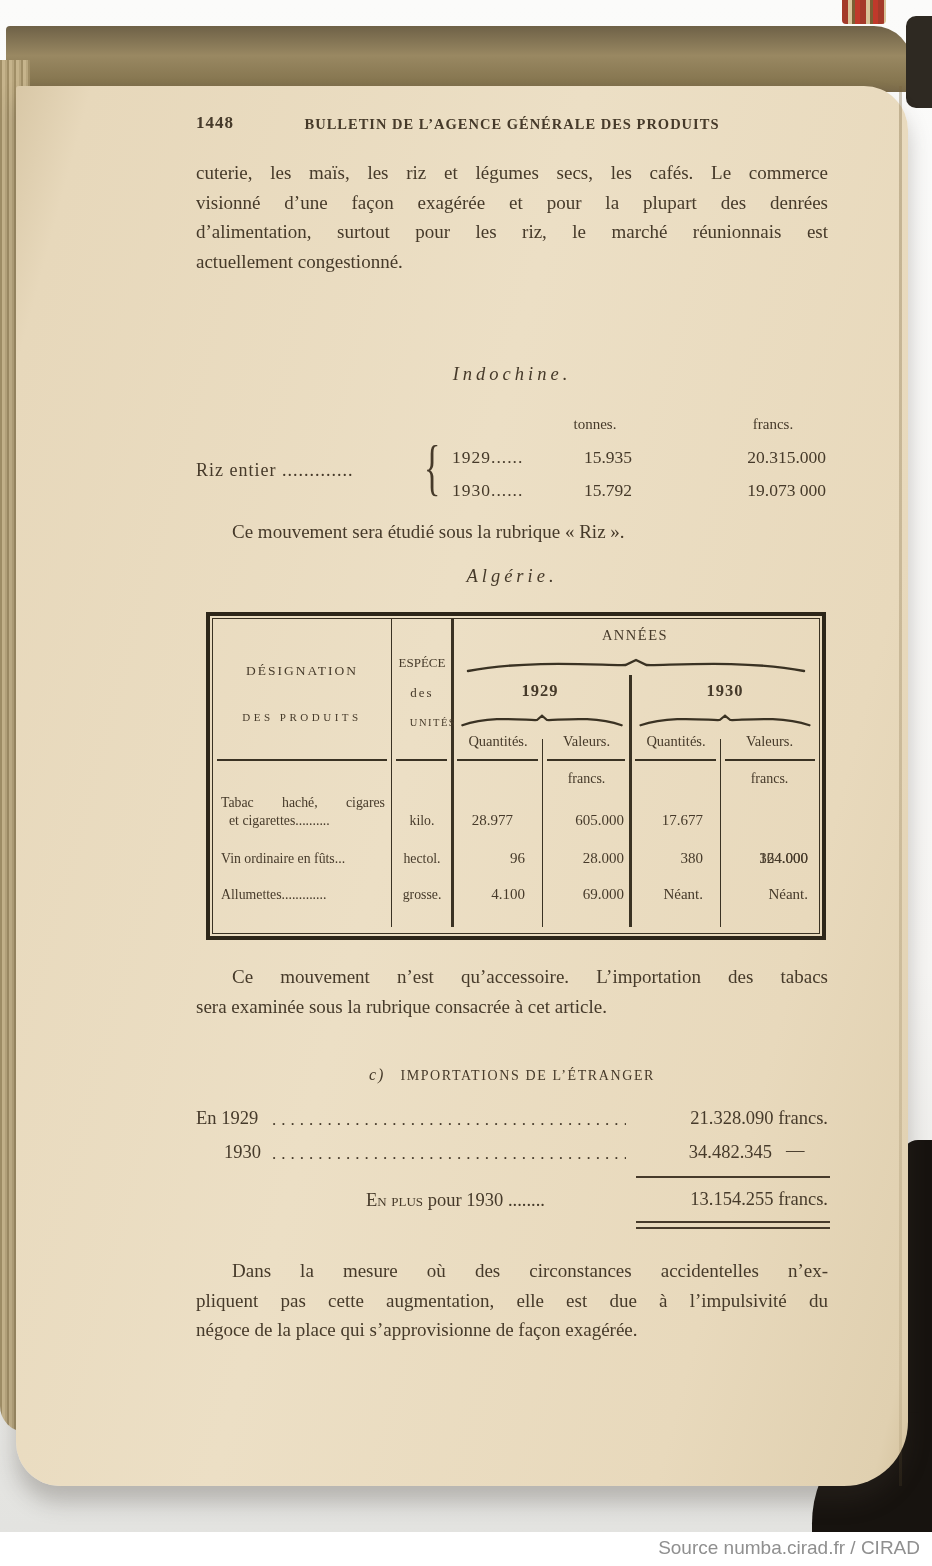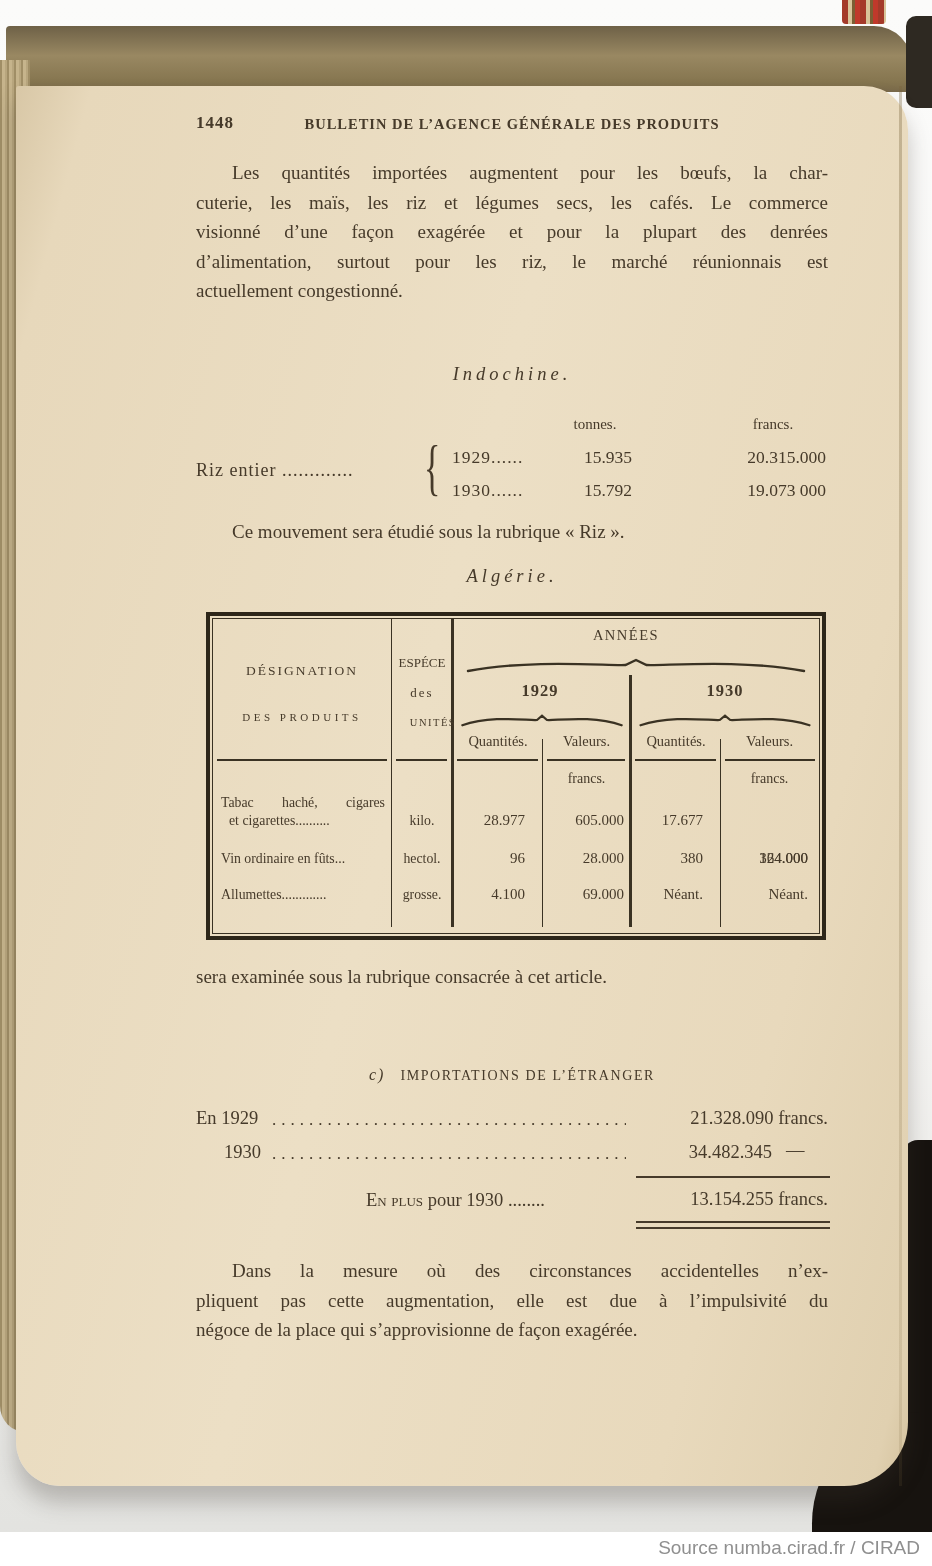--- a/index.html
+++ b/index.html
@@ -82,21 +82,20 @@
   <div class="abs cover-edge-top"></div>
   <div class="abs cover-right"></div>
   <div class="abs cover-blob"></div>
 
   <div class="abs page"></div>
 
   <div class="abs ink pgnum" style="left:196px;top:113px;">1448</div>
   <div class="abs ink runtitle" style="left:262px;top:116px;width:500px;">BULLETIN DE L’AGENCE GÉNÉRALE DES PRODUITS</div>
 
   <div class="abs" style="left:196px;top:158px;">
-    <div class="ink body-line jl indent">Les quantités importées augmentent pour les bœufs, la char-</div>
     <div class="ink body-line jl">cuterie, les maïs, les riz et légumes secs, les cafés. Le commerce</div>
     <div class="ink body-line jl">visionné d’une façon exagérée et pour la plupart des denrées</div>
     <div class="ink body-line jl">d’alimentation, surtout pour les riz, le marché réunionnais est</div>
     <div class="ink body-line">actuellement congestionné.</div>
   </div>
 
   <div class="abs ink sec-head" style="left:196px;top:364px;">Indochine.</div>
   <div class="abs ink small-lbl" style="left:540px;top:416px;width:110px;">tonnes.</div>
   <div class="abs ink small-lbl" style="left:718px;top:416px;width:110px;">francs.</div>
   <div class="abs ink" style="left:196px;top:460px;font-size:18px;letter-spacing:1px;">Riz entier .............</div>
@@ -126,21 +125,21 @@
       <div class="hseg" style="left:334px;width:78px;"></div>
       <div class="hseg" style="left:422px;width:81px;"></div>
       <div class="hseg" style="left:512px;width:90px;"></div>
 
       <div class="abs ink th1" style="left:0;top:44px;width:178px;">DÉSIGNATION</div>
       <div class="abs ink th2" style="left:0;top:92px;width:178px;">DES PRODUITS</div>
       <div class="abs ink th3" style="left:180px;top:36px;width:58px;">ESPÉCE</div>
       <div class="abs ink th3" style="left:180px;top:66px;width:58px;letter-spacing:2px;">des</div>
       <div class="abs ink th4" style="left:180px;top:98px;width:80px;">UNITÉS</div>
 
-      <div class="abs ink annees" style="left:232px;top:8px;width:362px;">ANNÉES</div>
+      <div class="abs ink annees" style="left:241px;top:8px;width:362px;">ANNÉES</div>
       <svg class="abs" style="left:248px;top:38px;" width="350" height="16" viewBox="0 0 100 16" preserveAspectRatio="none">
         <path d="M2,14 C20,2 42,9 47,8 L50,3 L53,8 C58,9 80,2 98,14" fill="none" stroke="#3a3223" stroke-width="2.4" stroke-linecap="round" vector-effect="non-scaling-stroke"></path>
       </svg>
       <div class="abs ink yr" style="left:241px;top:62px;width:172px;">1929</div>
       <div class="abs ink yr" style="left:421px;top:62px;width:182px;">1930</div>
       <svg class="abs" style="left:246px;top:94px;" width="166" height="14" viewBox="0 0 100 16" preserveAspectRatio="none">
         <path d="M2,14 C20,2 42,9 47,8 L50,3 L53,8 C58,9 80,2 98,14" fill="none" stroke="#3a3223" stroke-width="2.2" stroke-linecap="round" vector-effect="non-scaling-stroke"></path>
       </svg>
       <svg class="abs" style="left:424px;top:94px;" width="176" height="14" viewBox="0 0 100 16" preserveAspectRatio="none">
         <path d="M2,14 C20,2 42,9 47,8 L50,3 L53,8 C58,9 80,2 98,14" fill="none" stroke="#3a3223" stroke-width="2.2" stroke-linecap="round" vector-effect="non-scaling-stroke"></path>
@@ -149,21 +148,21 @@
       <div class="abs ink qv" style="left:331px;top:114px;width:85px;">Valeurs.</div>
       <div class="abs ink qv" style="left:419px;top:114px;width:88px;">Quantités.</div>
       <div class="abs ink qv" style="left:509px;top:114px;width:95px;">Valeurs.</div>
 
       <div class="abs ink tfr" style="left:331px;top:152px;width:85px;">francs.</div>
       <div class="abs ink tfr" style="left:509px;top:152px;width:95px;">francs.</div>
 
       <div class="abs ink tcell des-j" style="left:8px;top:176px;width:164px;">Tabac haché,  cigares</div>
       <div class="abs ink tcell" style="left:16px;top:194px;width:164px;">et cigarettes..........</div>
       <div class="abs ink tcell" style="left:180px;top:194px;width:58px;text-align:center;">kilo.</div>
-      <div class="abs ink num" style="left:242px;top:193px;width:70px;text-align:right;">28.977</div>
+      <div class="abs ink num" style="left:230px;top:193px;width:70px;text-align:right;">28.977</div>
       <div class="abs ink num" style="left:333px;top:193px;width:78px;">605.000</div>
       <div class="abs ink num" style="left:422px;top:193px;width:68px;">17.677</div>
       <div class="abs ink num" style="left:511px;top:194px;width:84px;margin-top:37px;">364.000</div>
 
       <div class="abs ink tcell" style="left:8px;top:232px;width:168px;">Vin ordinaire en fûts...</div>
       <div class="abs ink tcell" style="left:180px;top:232px;width:58px;text-align:center;">hectol.</div>
       <div class="abs ink num" style="left:242px;top:231px;width:70px;">96</div>
       <div class="abs ink num" style="left:333px;top:231px;width:78px;">28.000</div>
       <div class="abs ink num" style="left:422px;top:231px;width:68px;">380</div>
       <div class="abs ink num" style="left:511px;top:231px;width:84px;">124.000</div>
@@ -171,20 +170,21 @@
       <div class="abs ink tcell" style="left:8px;top:268px;width:168px;">Allumettes.............</div>
       <div class="abs ink tcell" style="left:180px;top:268px;width:58px;text-align:center;">grosse.</div>
       <div class="abs ink num" style="left:242px;top:267px;width:70px;">4.100</div>
       <div class="abs ink num" style="left:333px;top:267px;width:78px;">69.000</div>
       <div class="abs ink num" style="left:422px;top:267px;width:68px;">Néant.</div>
       <div class="abs ink num" style="left:511px;top:267px;width:84px;">Néant.</div>
     </div>
   </div>
 
   <div class="abs" style="left:196px;top:962px;">
+    <div class="ink body-line jl indent">Ce mouvement n’est qu’accessoire. L’importation des tabacs</div>
     <div class="ink body-line">sera examinée sous la rubrique consacrée à cet article.</div>
   </div>
 
   <div class="abs ink imp-head" style="left:196px;top:1066px;">
     <span class="pfx">c)</span>
     <span>&nbsp;&nbsp;</span>
     <span class="cap">IMPORTATIONS DE L’ÉTRANGER</span>
   </div>
 
   <div class="abs ink imp-line" style="left:196px;top:1108px;">En 1929</div>

